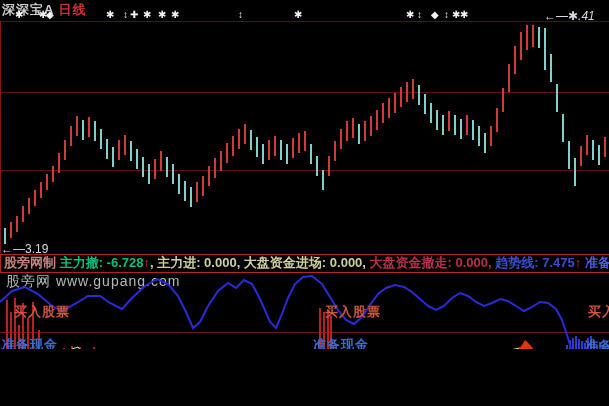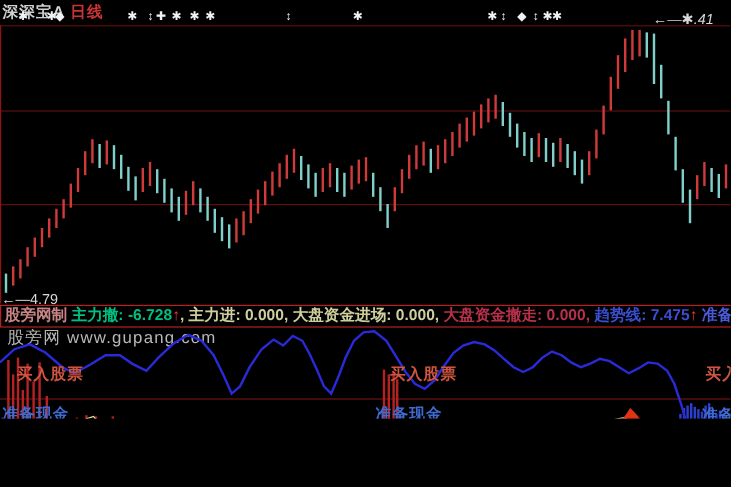--- a/index.html
+++ b/index.html
@@ -157,21 +157,21 @@
         <span class="marker" style="left: 294px;">✱</span>
         <span class="marker" style="left: 406px;">✱</span>
         <span class="marker" style="left: 417px;">↕</span>
         <span class="marker" style="left: 431px;">◆</span>
         <span class="marker" style="left: 444px;">↕</span>
         <span class="marker" style="left: 452px;">✱</span>
         <span class="marker" style="left: 460px;">✱</span>
       </div>
 
     <div class="pricetag" style="left:544px;top:9px;font-style:italic;">←—✱.41</div>
-    <div class="pricetag" style="left:1px;top:242px;">←—4.79</div>
+    <div class="pricetag" style="left:1px;top:242px;">←—3.19</div>
   </div>
 
   <div class="indrow"><span style="color: rgb(201, 133, 133);">股旁网制 </span><span style="color: rgb(0, 192, 128);">主力撤: -6.728</span><span style="color: rgb(255, 51, 51);">↑</span><span style="color: rgb(207, 207, 158);">, </span><span style="color: rgb(207, 207, 158);">主力进: 0.000, 大盘资金进场: 0.000, </span><span style="color: rgb(184, 48, 74);">大盘资金撤走: 0.000, </span><span style="color: rgb(58, 78, 207);">趋势线: 7.475</span><span style="color: rgb(255, 51, 51);">↑</span><span style="color: rgb(74, 90, 216);"> 准备</span></div>
 
   <div class="abs" style="left:0;top:272px;width:609px;height:134px;">
   </div>
 
   <div class="hline" style="top:332px;background:#6e1414;"></div>
   <div class="hline" style="top:371px;background:#1f9e4a;"></div>
   <div class="hline" style="top:397px;height:3px;background:#6e0a0a;"></div>

